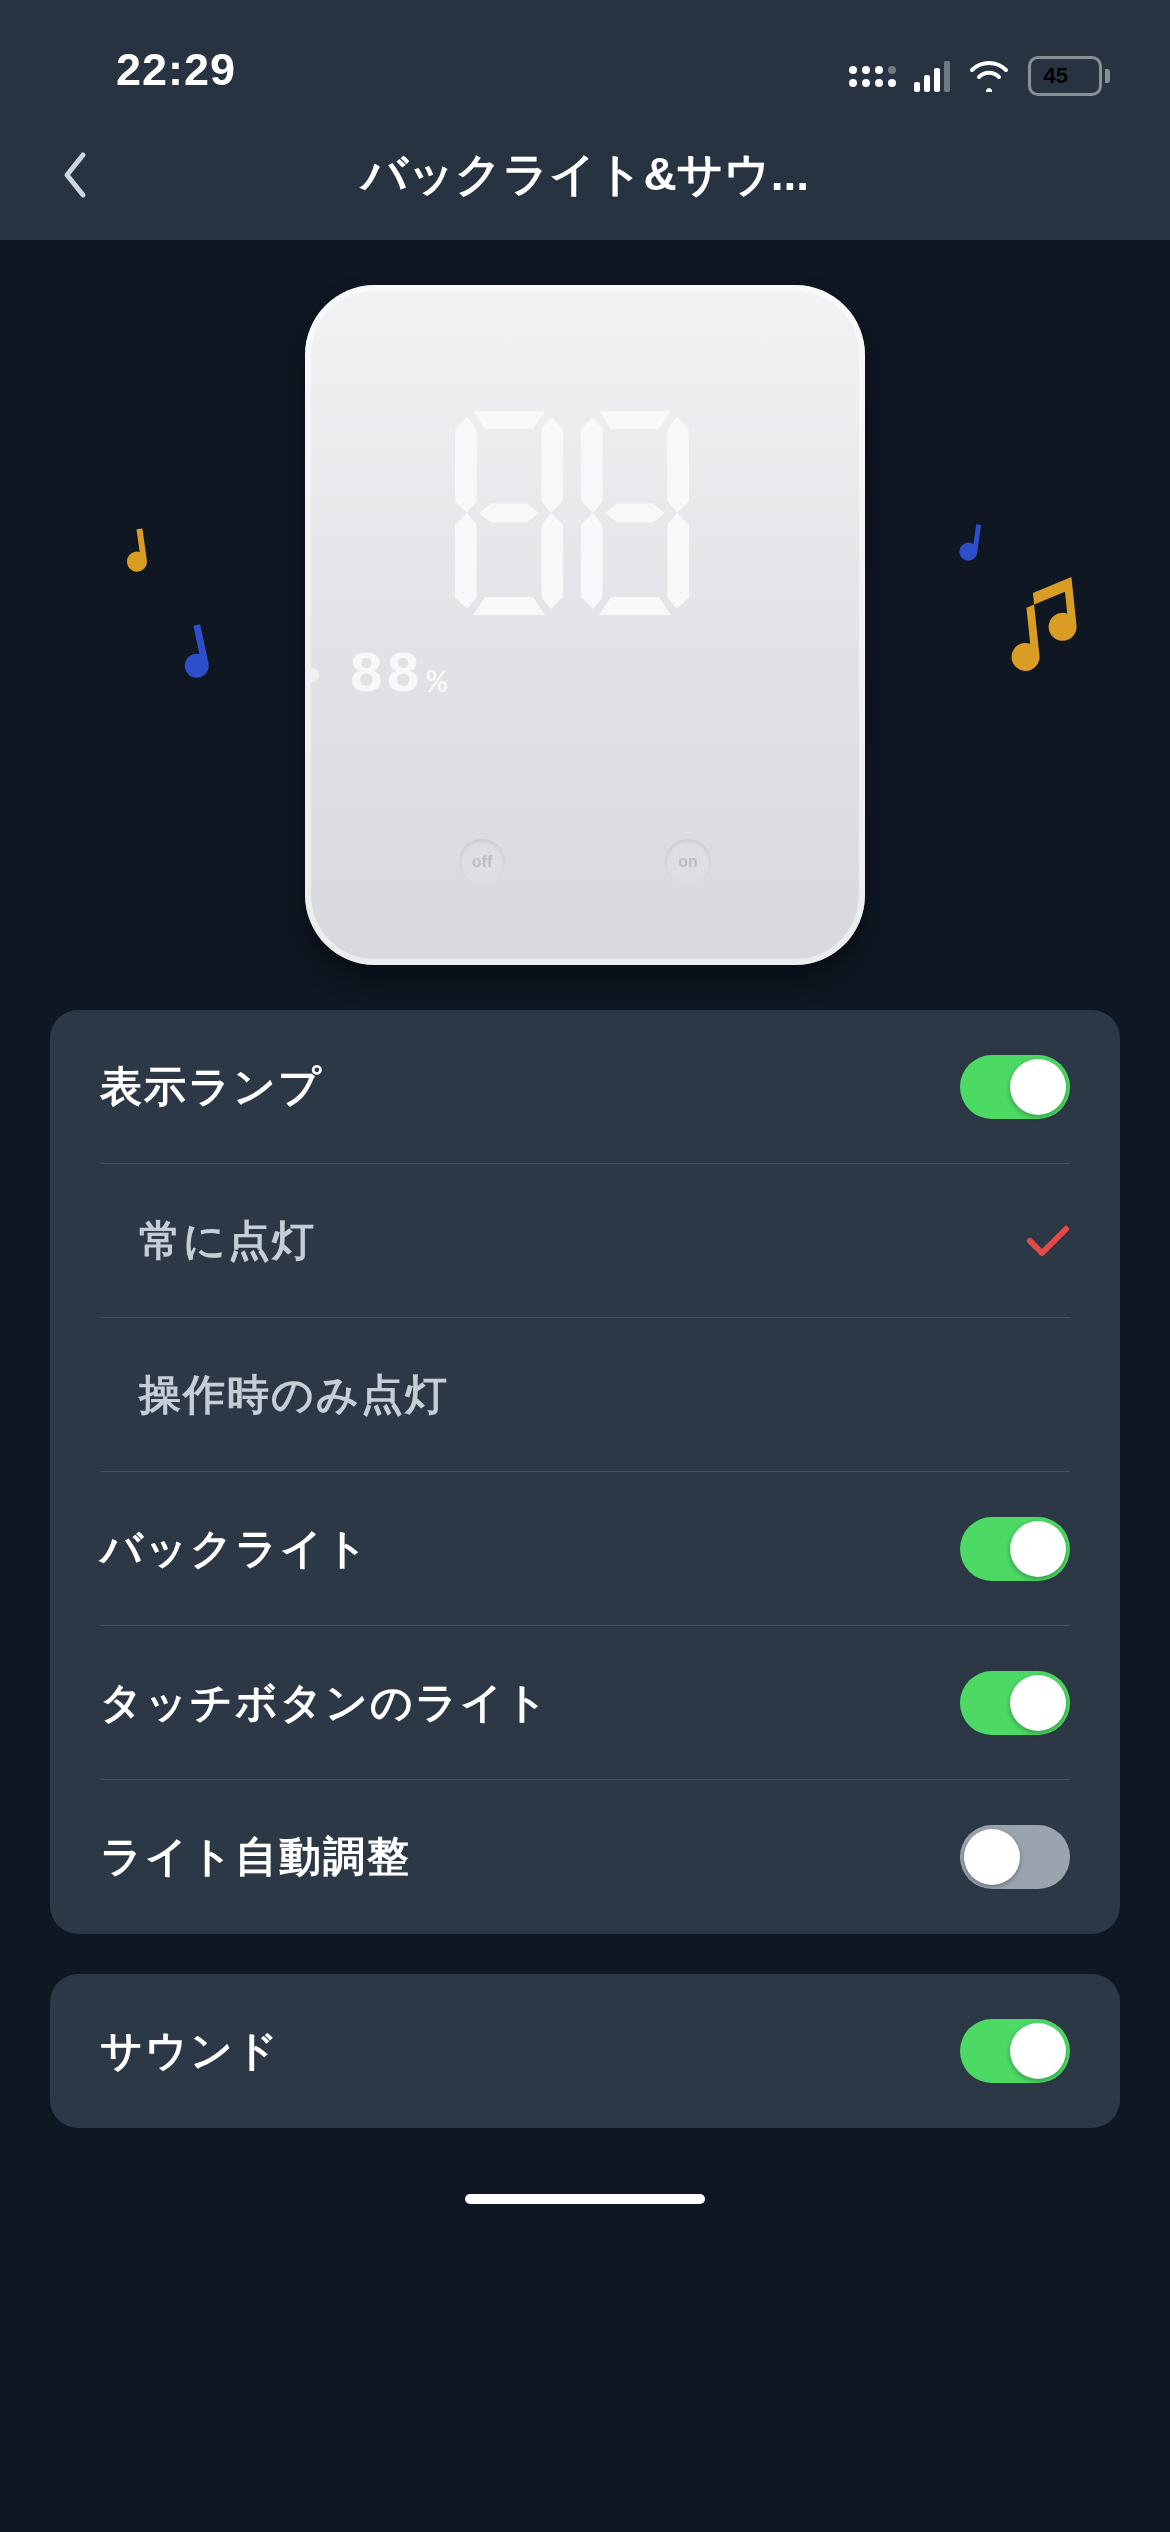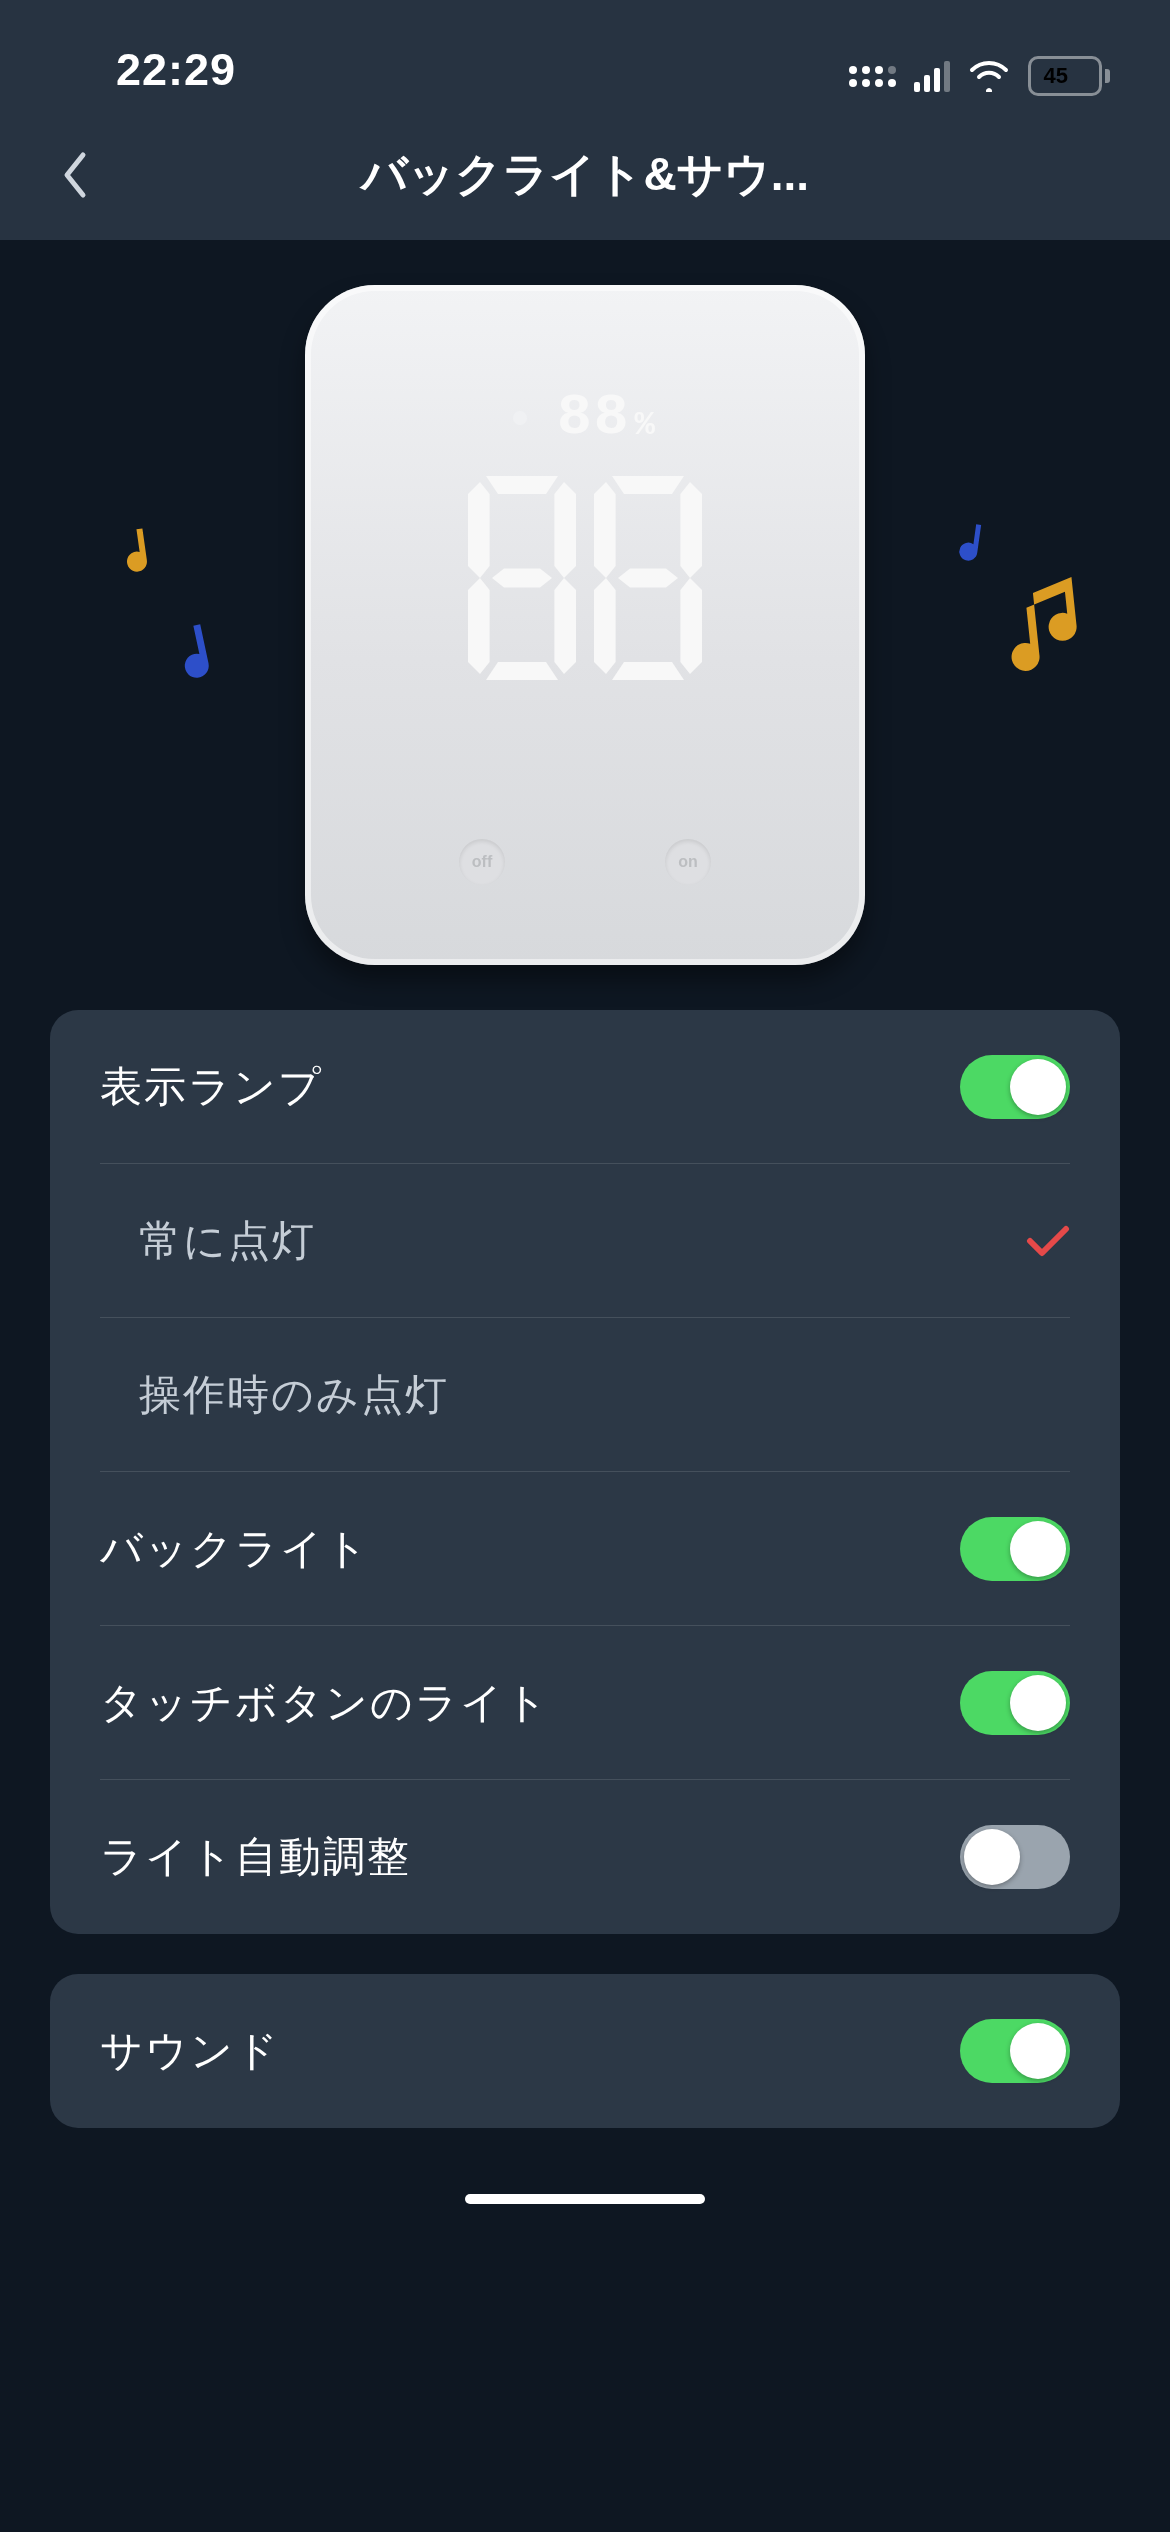--- a/index.html
+++ b/index.html
@@ -143,22 +143,21 @@
   .device {
     width: 560px;
     height: 680px;
     background: linear-gradient(180deg, #f2f3f5 0%, #e1e2e5 55%, #d7d9dc 100%);
     border-radius: 70px;
     box-shadow:
       inset 0 0 0 6px rgba(255,255,255,0.5),
       0 15px 25px rgba(0,0,0,0.4);
     position:relative;
     display:flex;
-    flex-direction:column;
-    align-items:center;
+    flex-direction:row;
     padding-top: 100px;
   }
   .device-humidity {
     display:flex;
     align-items:center;
     gap: 20px;
   }
   .device-dot {
     width:14px; height:14px;
     border-radius:50%;
@@ -216,20 +215,21 @@
 
   
   .content {
     padding: 0 50px 60px;
   }
   .panel {
     background: var(--panel);
     border-radius: 28px;
     padding: 0 50px;
     margin-bottom: 40px;
+    font-weight: bold;
   }
   .row {
     min-height: 154px;
     display:flex;
     align-items:center;
     justify-content:space-between;
     border-bottom: 1px solid var(--sep);
   }
   .row:last-child { border-bottom:none; }
   .row-label {

